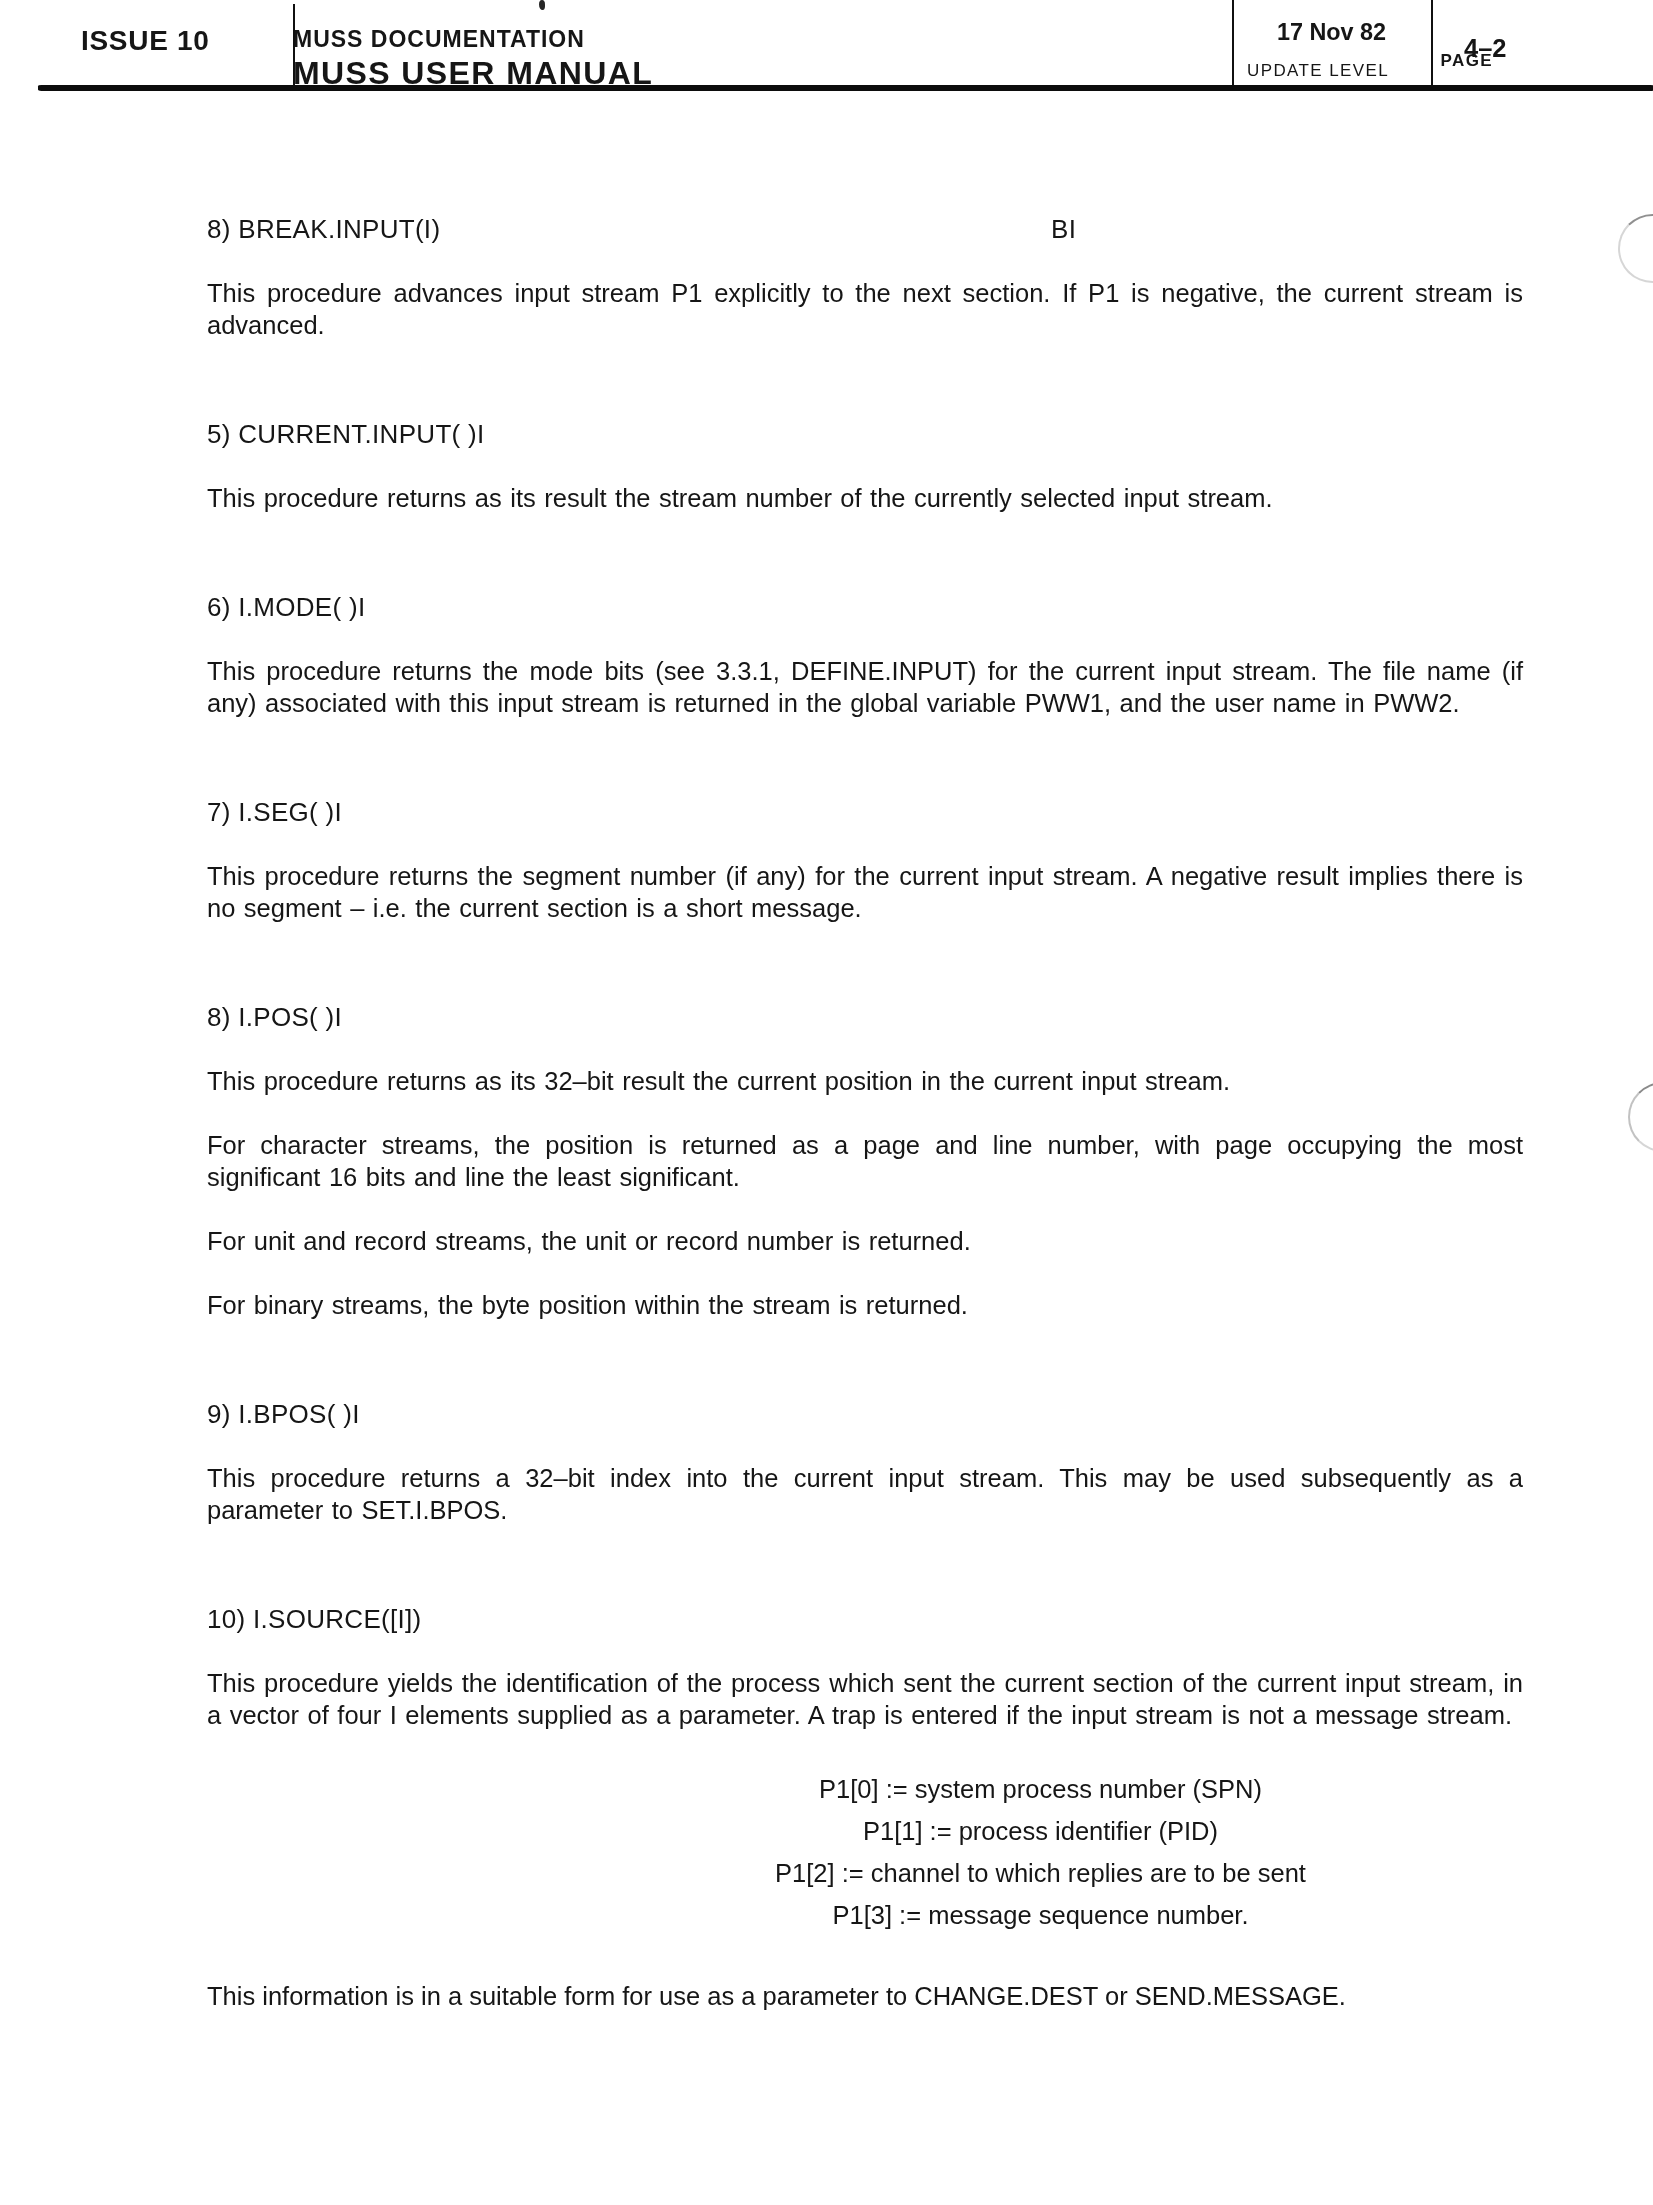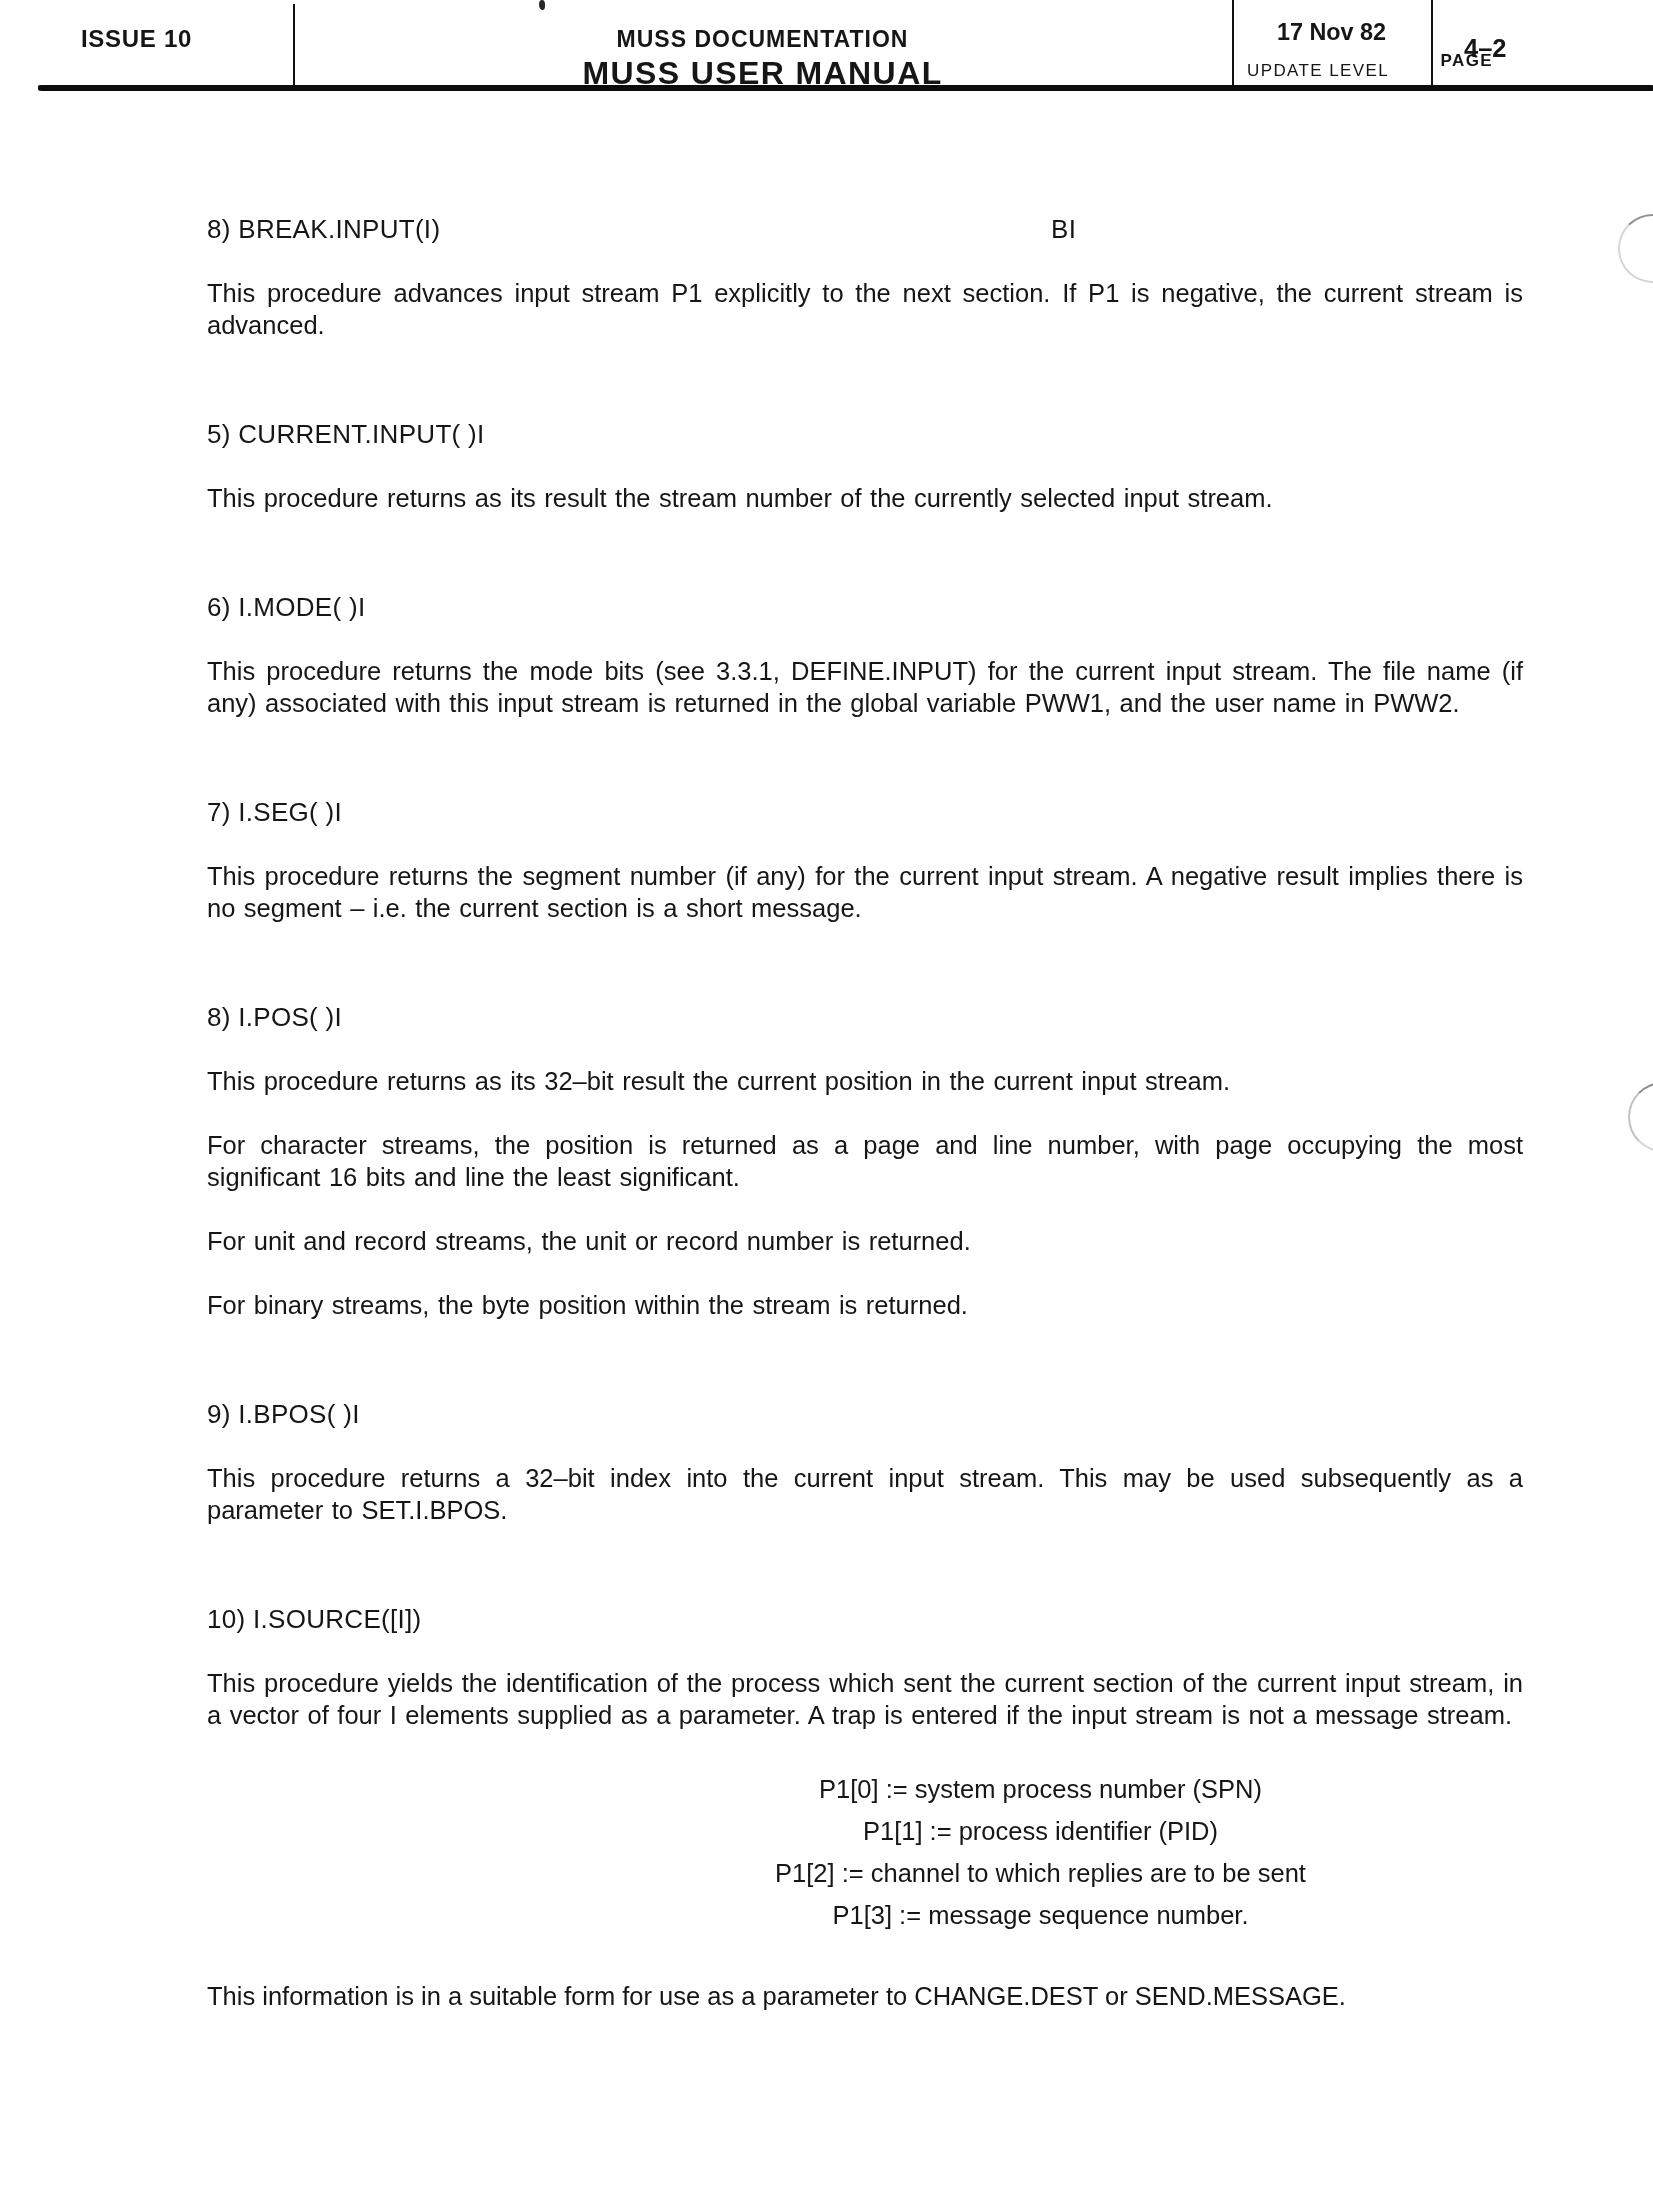--- a/index.html
+++ b/index.html
@@ -13,22 +13,22 @@
     -webkit-font-smoothing:antialiased;
   }
 
   
   .hdr{position:absolute;top:0;left:0;width:1654px;height:92px;}
   .vline{position:absolute;width:2.1px;background:#101010;}
   .v1{left:293px;top:4.1px;height:81px;}
   .v2{left:1232px;top:0;height:85px;}
   .v3{left:1431px;top:0;height:85px;}
   .rule{position:absolute;left:38px;top:85px;width:1616px;height:6.2px;background:#0c0c0c;border-radius:3.4px/1.4px;}
-  .issue{position:absolute;left:81px;top:25px;font-size:24px;font-weight:bold;letter-spacing:0.7px;white-space:nowrap;}
-  .titles{position:absolute;left:293px;top:26px;width:939px;text-align:center;}
+  .issue{position:absolute;left:81px;top:25px;font-size:28px;font-weight:bold;letter-spacing:0.7px;white-space:nowrap;}
+  .titles{position:absolute;left:293px;top:26px;width:939px;text-align:left;}
   .t1{font-size:23px;font-weight:bold;letter-spacing:1px;}
   .t2{font-size:32px;font-weight:bold;letter-spacing:1.4px;margin-top:2.1px;}
   .datecell{position:absolute;left:1232px;top:0;width:199px;height:85px;}
   .date{position:absolute;top:19.3px;left:0;width:100%;text-align:center;font-size:23.4px;font-weight:bold;white-space:nowrap;}
   .updlbl{position:absolute;bottom:4.1px;left:15px;font-size:17px;font-weight:normal;letter-spacing:1.4px;white-space:nowrap;}
   .pagecell{position:absolute;left:1431px;top:0;width:223px;height:75px;}
   .pagenum{position:absolute;top:34px;left:33px;font-size:25.5px;font-weight:bold;}
   .pagelbl{position:absolute;bottom:4.1px;left:9.6px;font-size:17px;font-weight:bold;letter-spacing:1.4px;}
 
   

